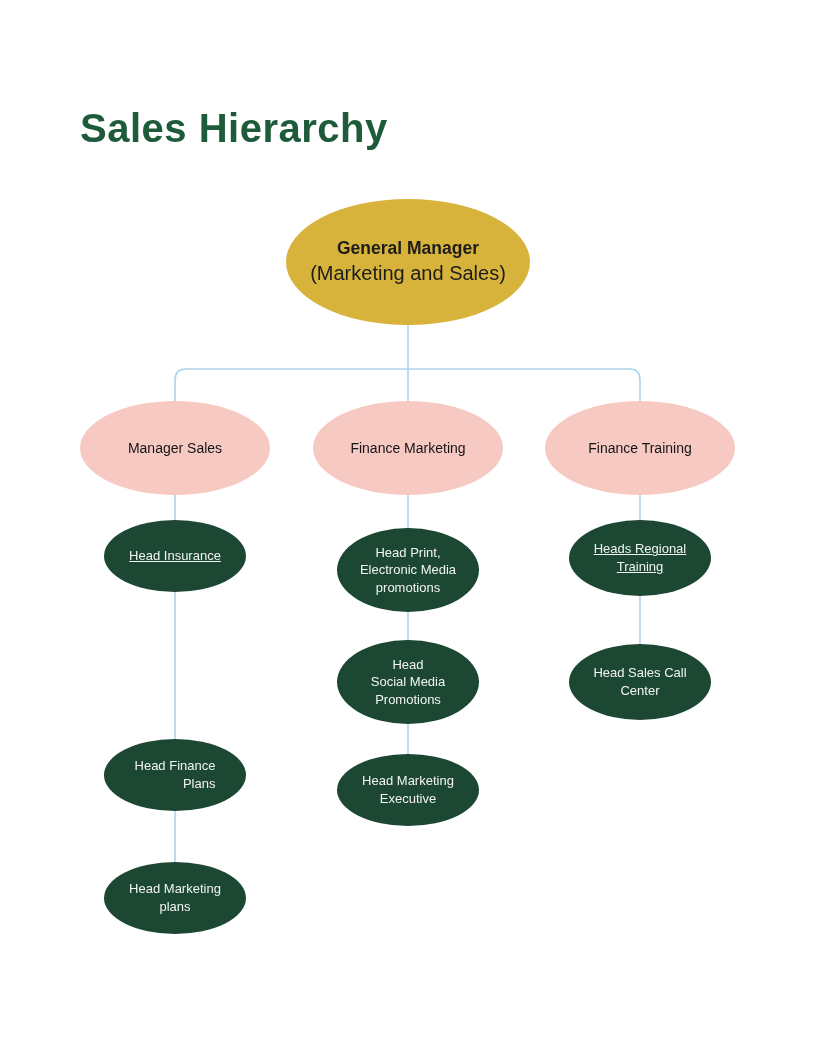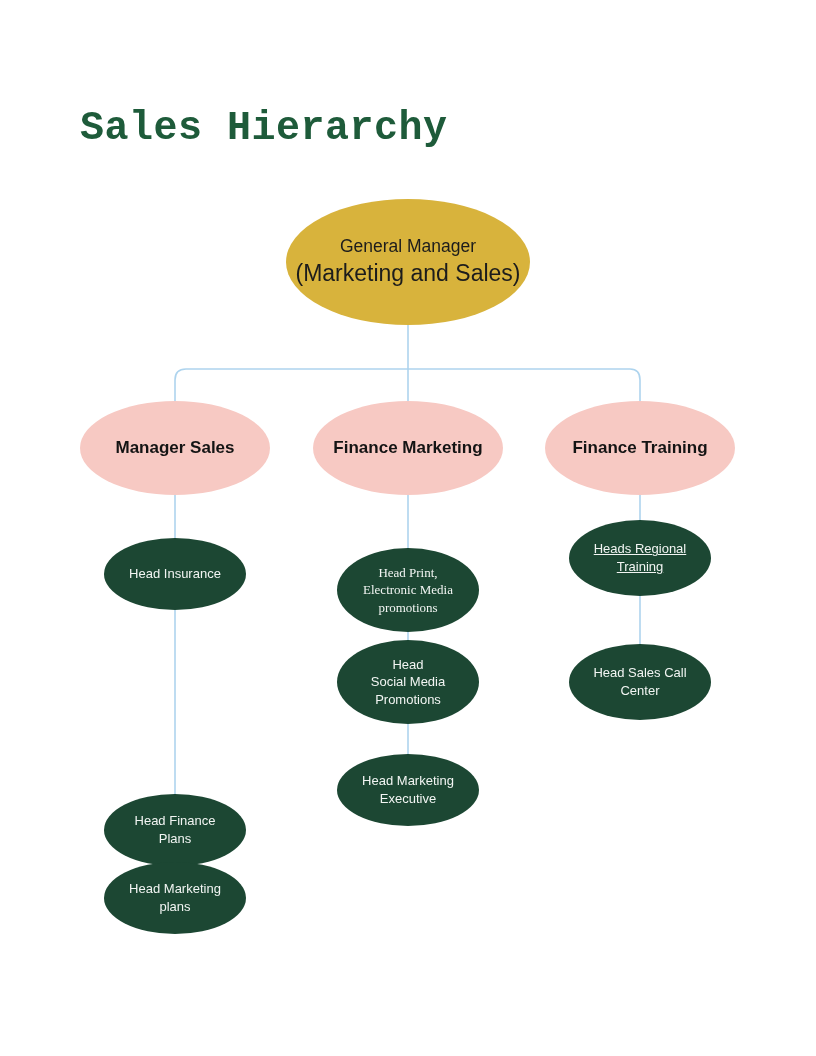--- a/index.html
+++ b/index.html
@@ -16,21 +16,21 @@
     position:relative;
     width:816px;height:1056px;
     background:#ffffff;
     overflow:hidden;
     font-family:"Liberation Sans", sans-serif;
   }
   .page-title{
     position:absolute;
     left:80px;top:106px;
     margin:0;
-    font-family:Liberation Mono, monospace;
+    font-family:Liberation Sans, sans-serif;
     font-weight:bold;
     font-size:40px;
     letter-spacing:0.5px;
     color:var(--title);
   }
   .connectors{
     position:absolute;left:0;top:0;
   }
   .connectors path{
     fill:none;
@@ -46,35 +46,35 @@
     align-items:center;
     justify-content:center;
     text-align:center;
     box-sizing:border-box;
   }
   .node-root{
     left:286px;top:199px;width:244px;height:126px;
     background:var(--root-fill);
   }
   .root-title{
-    font-weight:normal;
+    font-weight:bold;
     font-size:17.5px;
     color:var(--node-text);
     line-height:1.35;
   }
   .root-subtitle{
-    font-size:23px;
+    font-size:20px;
     color:var(--node-text);
     line-height:1.35;
   }
   .node-manager{
     width:190px;height:94px;top:401px;
     background:var(--manager-fill);
-    font-weight:bold;
-    font-size:17px;
+    font-weight:normal;
+    font-size:14px;
     color:#141414;
   }
   .node-report{
     background:var(--report-fill);
     color:var(--report-text);
     font-size:13px;
     line-height:1.35;
     white-space:pre-line;
   }
 </style>
@@ -98,27 +98,27 @@
 
   <div class="node node-root">
     <div class="root-title">General Manager</div>
     <div class="root-subtitle">(Marketing and Sales)</div>
   </div>
 
   <div class="node node-manager" style="left:80px;">Manager Sales</div>
   <div class="node node-manager" style="left:313px;">Finance Marketing</div>
   <div class="node node-manager" style="left:545px;">Finance Training</div>
 
-  <div class="node node-report" style="left:104px;top:538px;width:142px;height:72px;">Head Insurance</div>
-  <div class="node node-report" style="left:104px;top:794px;width:142px;height:72px;">Head Finance
+  <div class="node node-report" style="left:104px;top:520px;width:142px;height:72px;text-decoration:underline;">Head Insurance</div>
+  <div class="node node-report" style="left:104px;top:739px;width:142px;height:72px;text-align:right;">Head Finance
 Plans</div>
   <div class="node node-report" style="left:104px;top:862px;width:142px;height:72px;">Head Marketing
 plans</div>
 
-  <div class="node node-report" style="left:337px;top:548px;width:142px;height:84px;font-family:Liberation Serif, serif;">Head Print,
+  <div class="node node-report" style="left:337px;top:528px;width:142px;height:84px;">Head Print,
 Electronic Media
 promotions</div>
   <div class="node node-report" style="left:337px;top:754px;width:142px;height:72px;">Head Marketing
 Executive</div>
   <div class="node node-report" style="left:337px;top:640px;width:142px;height:84px;">Head
 Social Media
 Promotions</div>
 
   <div class="node node-report" style="left:569px;top:520px;width:142px;height:76px;text-decoration:underline;">Heads Regional
 Training</div>

